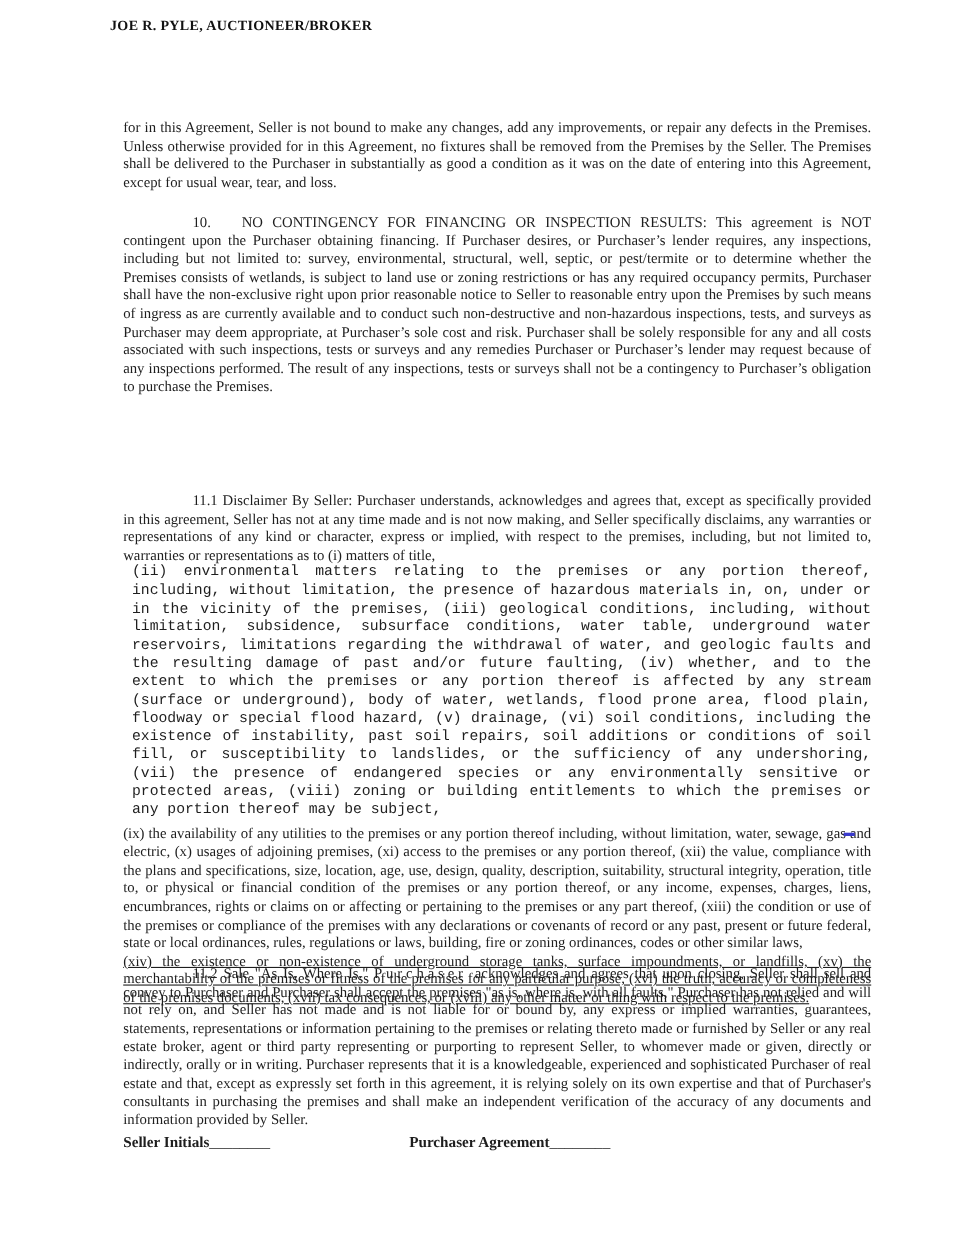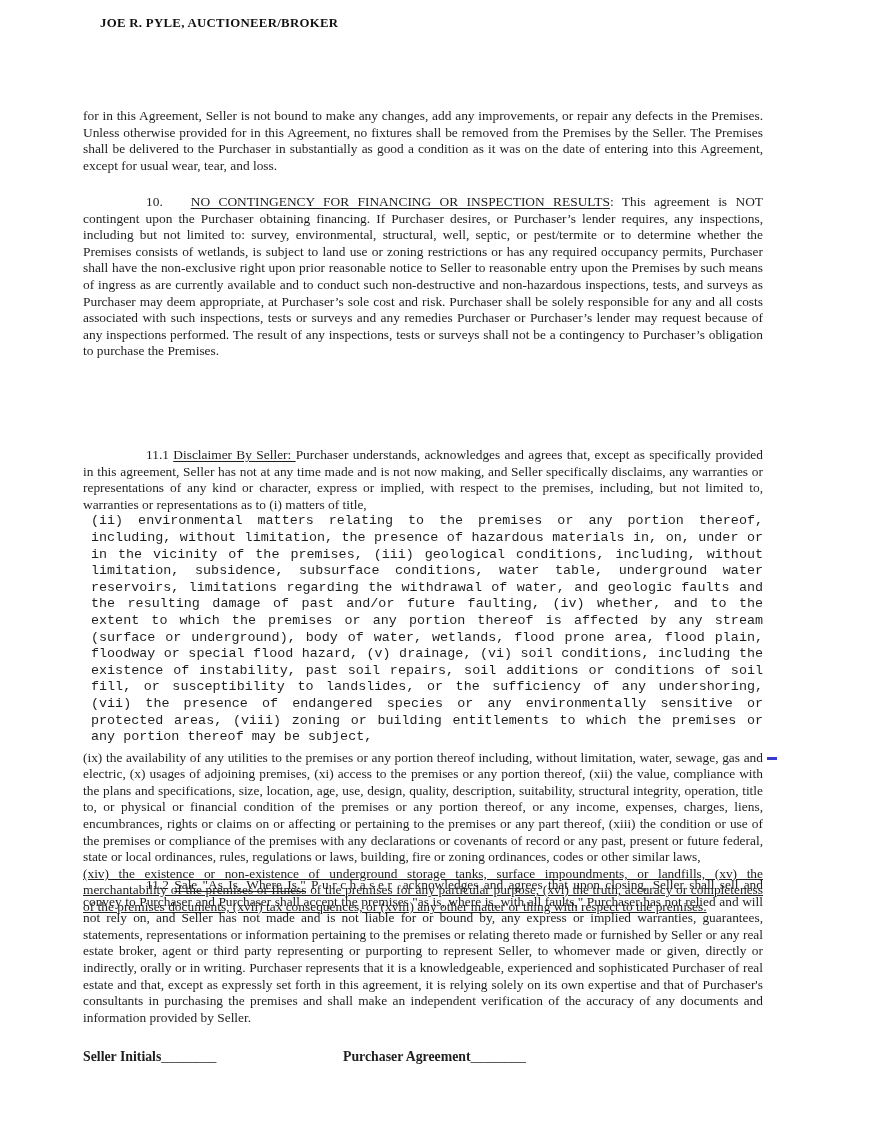--- a/index.html
+++ b/index.html
@@ -11,34 +11,34 @@
     font-family:"Liberation Serif","DejaVu Serif",serif;
     color:#1e1e1e;
     overflow:hidden;
   }
   .doc-header {
     position:absolute; left:100px; top:16px;
     font-weight:bold; font-size:12.8px; letter-spacing:0.3px;
     color:#111;
   }
   .block {
-    position:absolute; left:83px; width:680px;
+    position:absolute; left:112px; width:680px;
     font-size:13.4px; line-height:16.6px;
     text-align:justify;
   }
   .indent-first { text-indent:63px; }
   .tab-gap { display:inline-block; width:28px; }
-  .u { text-decoration:underline; text-underline-offset:2px; }
+  .u { text-underline-offset:2px; }
   .heading-line { text-align:left; }
   .clause-ii { margin-left:8px; margin-top:0;font-family:Liberation Mono, monospace; }
   .clause-ix { margin-top:4px; }
   .clause-xiv { margin-top:0;text-decoration:underline; }
   .spaced { letter-spacing:3.5px; padding-right:2px; }
   .footer-row {
-    position:relative; margin-top:23px; height:20px;
+    position:relative; margin-top:5px; height:20px;
     font-weight:bold; font-size:13.8px; text-align:left;
   }
   .footer-item-seller { position:absolute; left:0; top:0; }
   .footer-item-purchaser { position:absolute; left:260px; top:0; }
   .init-line { font-weight:normal; letter-spacing:0; }
   .blue-dash {
     position:absolute; left:767px; top:757px;
     width:10px; height:3px; background:#3a3acd;
   }
 </style>

